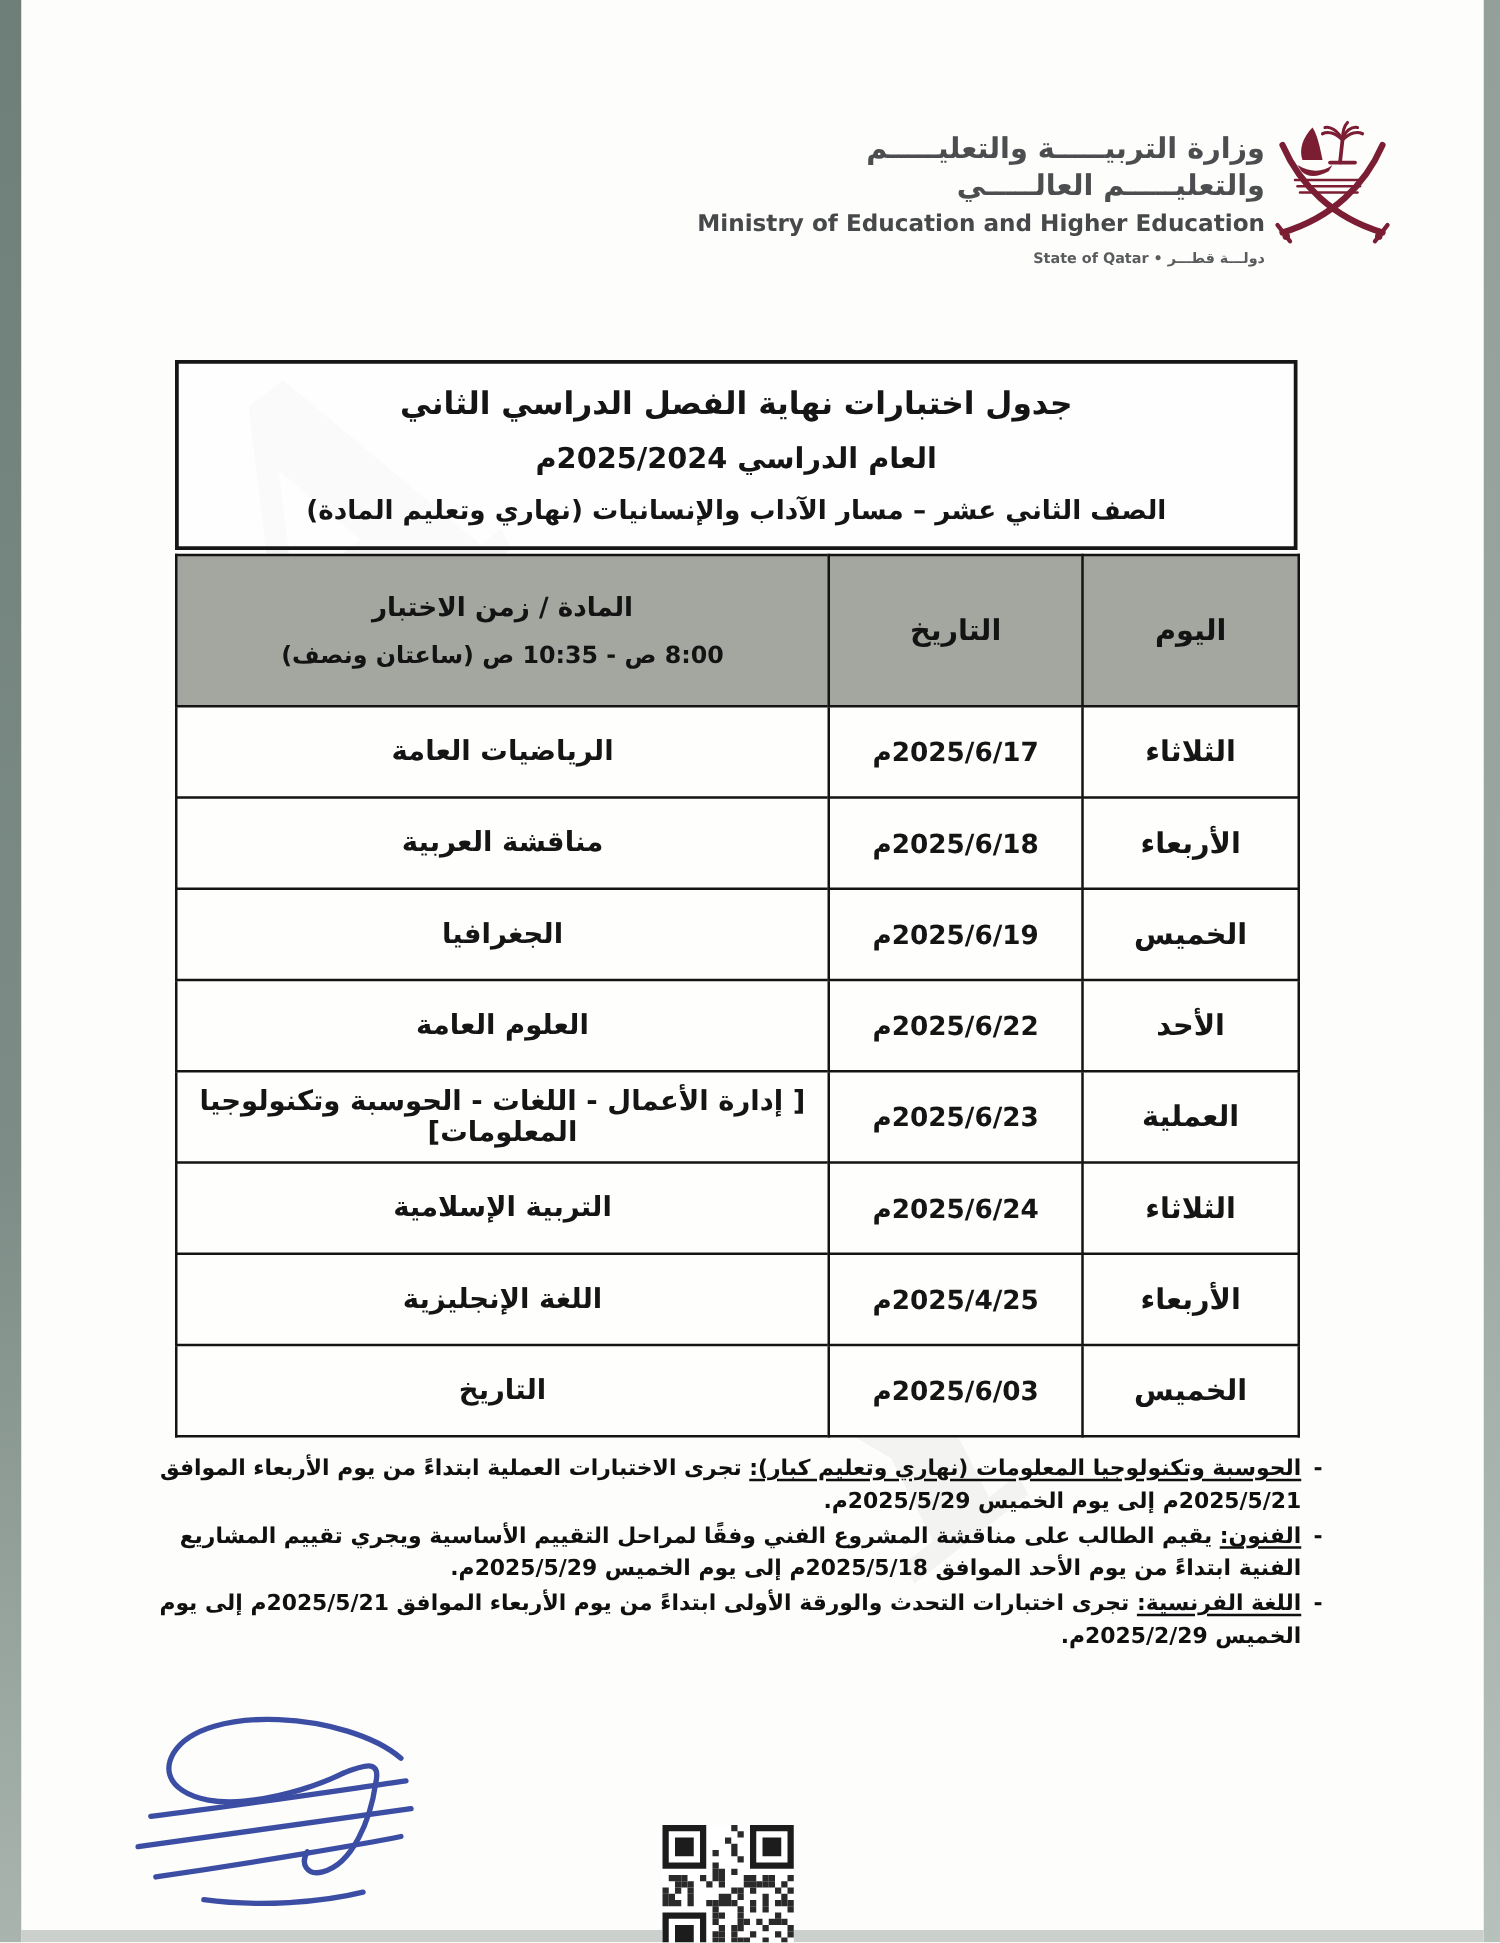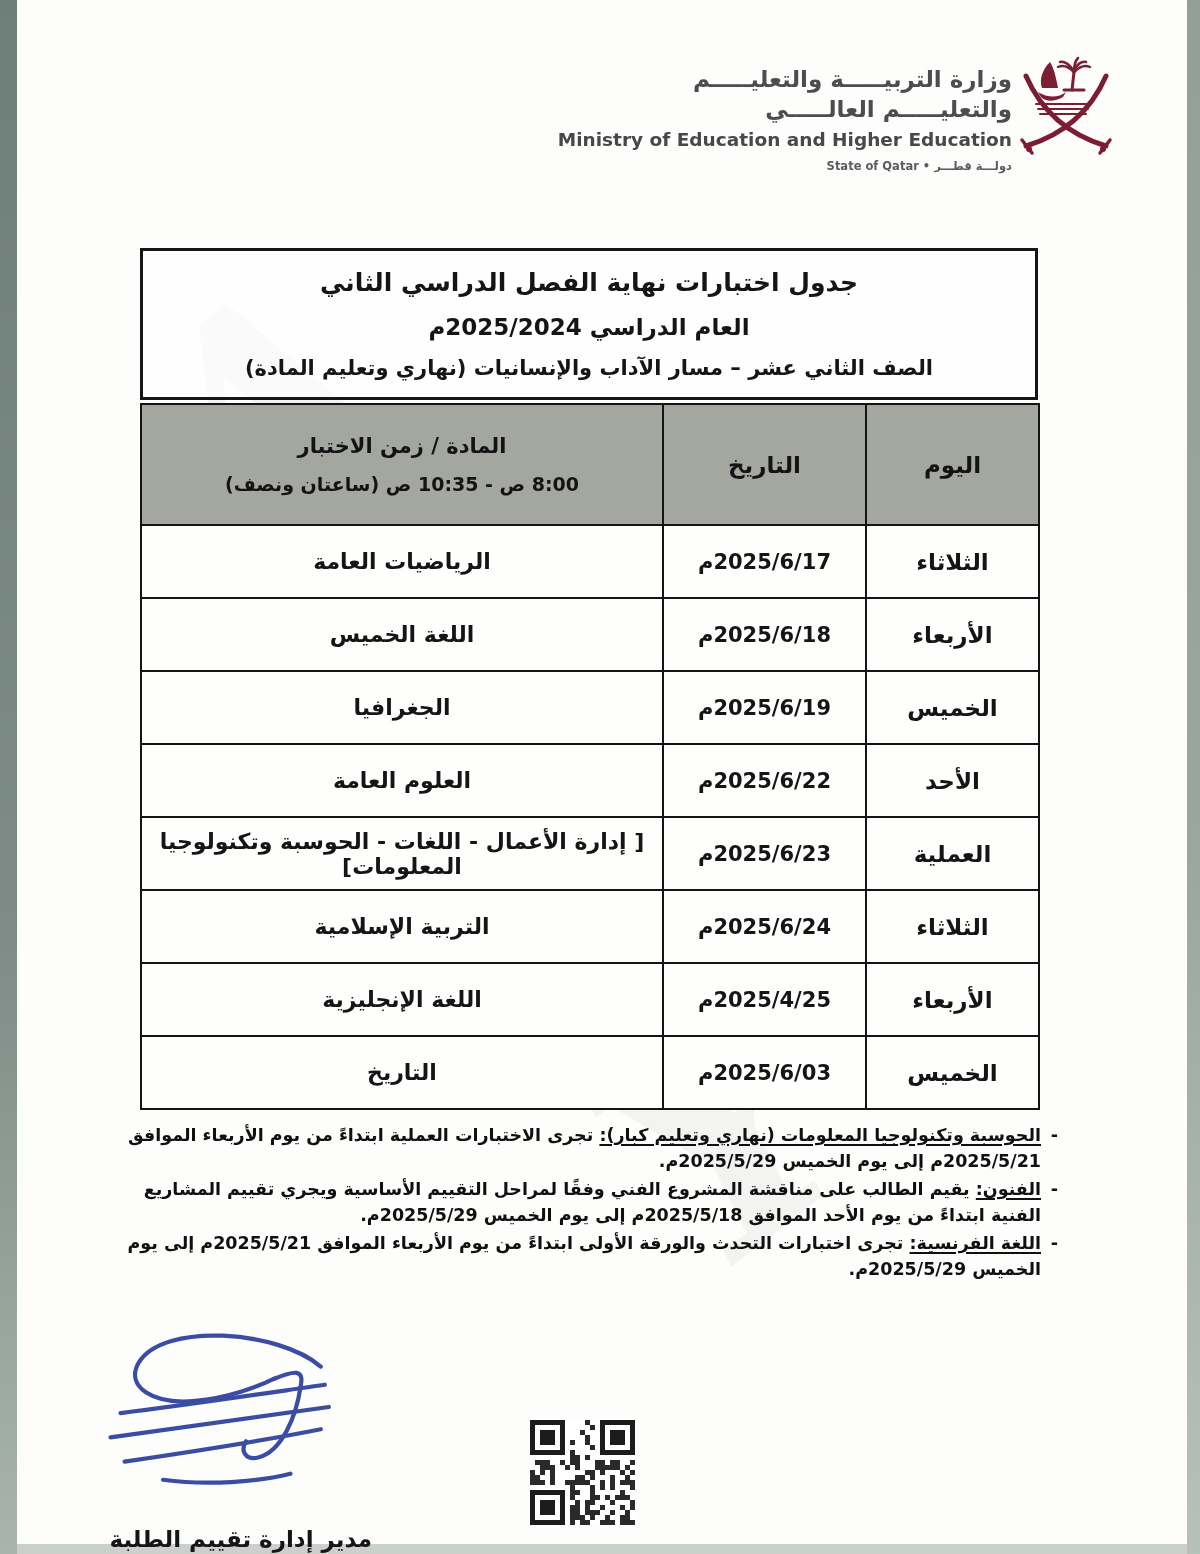--- a/index.html
+++ b/index.html
@@ -12,21 +12,21 @@
   .edge-left{position:absolute;left:0;top:0;width:17px;height:1554px;
     background:linear-gradient(to bottom,#6e7e79,#7d8c86 60%,#a9b4ae);}
   .edge-right{position:absolute;right:0;top:0;width:13px;height:1554px;
     background:linear-gradient(to bottom,#93a09a,#9aa7a1 55%,#b7c1bb);}
   .edge-bottom{position:absolute;left:17px;right:13px;top:1544px;height:10px;background:#cbd0cd;}
   
   .watermark{position:absolute;inset:0;z-index:0;pointer-events:none;}
   .watermark span{position:absolute;font-family:"DejaVu Serif",serif;font-style:italic;font-weight:bold;
     font-size:300px;color:rgba(25,25,25,0.045);transform:rotate(-38deg);}
   .wm1{left:150px;top:240px;} .wm2{left:400px;top:600px;} .wm3{left:620px;top:960px;}
-  .layer{position:absolute;inset:0;z-index:1;}
+  .layer{position:absolute;inset:0;z-index:1;margin-top:40px;}
   
   .ministry-text{position:absolute;left:556px;top:64px;width:456px;text-align:right;direction:rtl;}
   .ministry-ar{font-size:23px;font-weight:bold;color:#4c4d4f;line-height:30px;}
   .ministry-en{direction:ltr;font-size:18.5px;font-weight:bold;color:#47484a;line-height:26px;margin-top:3px;}
   .state-line{direction:ltr;font-size:11.5px;font-weight:bold;color:#5a5b5d;margin-top:6px;}
   .emblem{position:absolute;left:1016px;top:46px;width:100px;height:120px;}
   
   .title-box{position:absolute;left:140px;top:248px;width:898px;height:152px;
     border:3px solid #161616;box-sizing:border-box;direction:rtl;
     display:flex;flex-direction:column;justify-content:space-evenly;align-items:center;
@@ -138,21 +138,21 @@
       <tbody>
   <tr>
     <td class="day">الثلاثاء</td>
     <td class="date">2025/6/17م</td>
     <td class="subject">الرياضيات العامة</td>
   </tr>
 
   <tr>
     <td class="day">الأربعاء</td>
     <td class="date">2025/6/18م</td>
-    <td class="subject">اللغة الخميس</td>
+    <td class="subject">مناقشة العربية</td>
   </tr>
 
   <tr>
     <td class="day">الخميس</td>
     <td class="date">2025/6/19م</td>
     <td class="subject">الجغرافيا</td>
   </tr>
 
   <tr>
     <td class="day">الأحد</td>
@@ -192,21 +192,21 @@
     <span class="note-lead">الحوسبة وتكنولوجيا المعلومات (نهاري وتعليم كبار):</span><span> تجرى الاختبارات العملية ابتداءً من يوم الأربعاء الموافق 2025/5/21م إلى يوم الخميس 2025/5/29م.</span>
   </li>
 
   <li>
     <span class="note-bullet">-</span>
     <span class="note-lead">الفنون:</span><span> يقيم الطالب على مناقشة المشروع الفني وفقًا لمراحل التقييم الأساسية ويجري تقييم المشاريع الفنية ابتداءً من يوم الأحد الموافق 2025/5/18م إلى يوم الخميس 2025/5/29م.</span>
   </li>
 
   <li>
     <span class="note-bullet">-</span>
-    <span class="note-lead">اللغة الفرنسية:</span><span> تجرى اختبارات التحدث والورقة الأولى ابتداءً من يوم الأربعاء الموافق 2025/5/21م إلى يوم الخميس 2025/5/29م.</span>
+    <span class="note-lead">اللغة الفرنسية:</span><span> تجرى اختبارات التحدث والورقة الأولى ابتداءً من يوم الأربعاء الموافق 2025/5/21م إلى يوم الخميس 2025/2/29م.</span>
   </li>
 </ul>
 
     <svg class="signature-svg" viewBox="0 0 275 160">
       <g stroke="#2b3f9c" stroke-width="4.2" fill="none" stroke-linecap="round" opacity="0.92">
         <path d="M252 38 C210 2 96 -6 72 34 C58 58 86 76 128 72 C160 69 190 58 206 50"></path>
         <path d="M206 50 C226 42 236 40 232 58 C228 86 214 122 190 128 C178 131 172 122 178 112"></path>
         <path d="M54 84 C120 76 200 64 256 56"></path>
         <path d="M44 108 C130 96 216 84 260 78"></path>
         <path d="M58 132 C140 120 222 106 252 100"></path>

